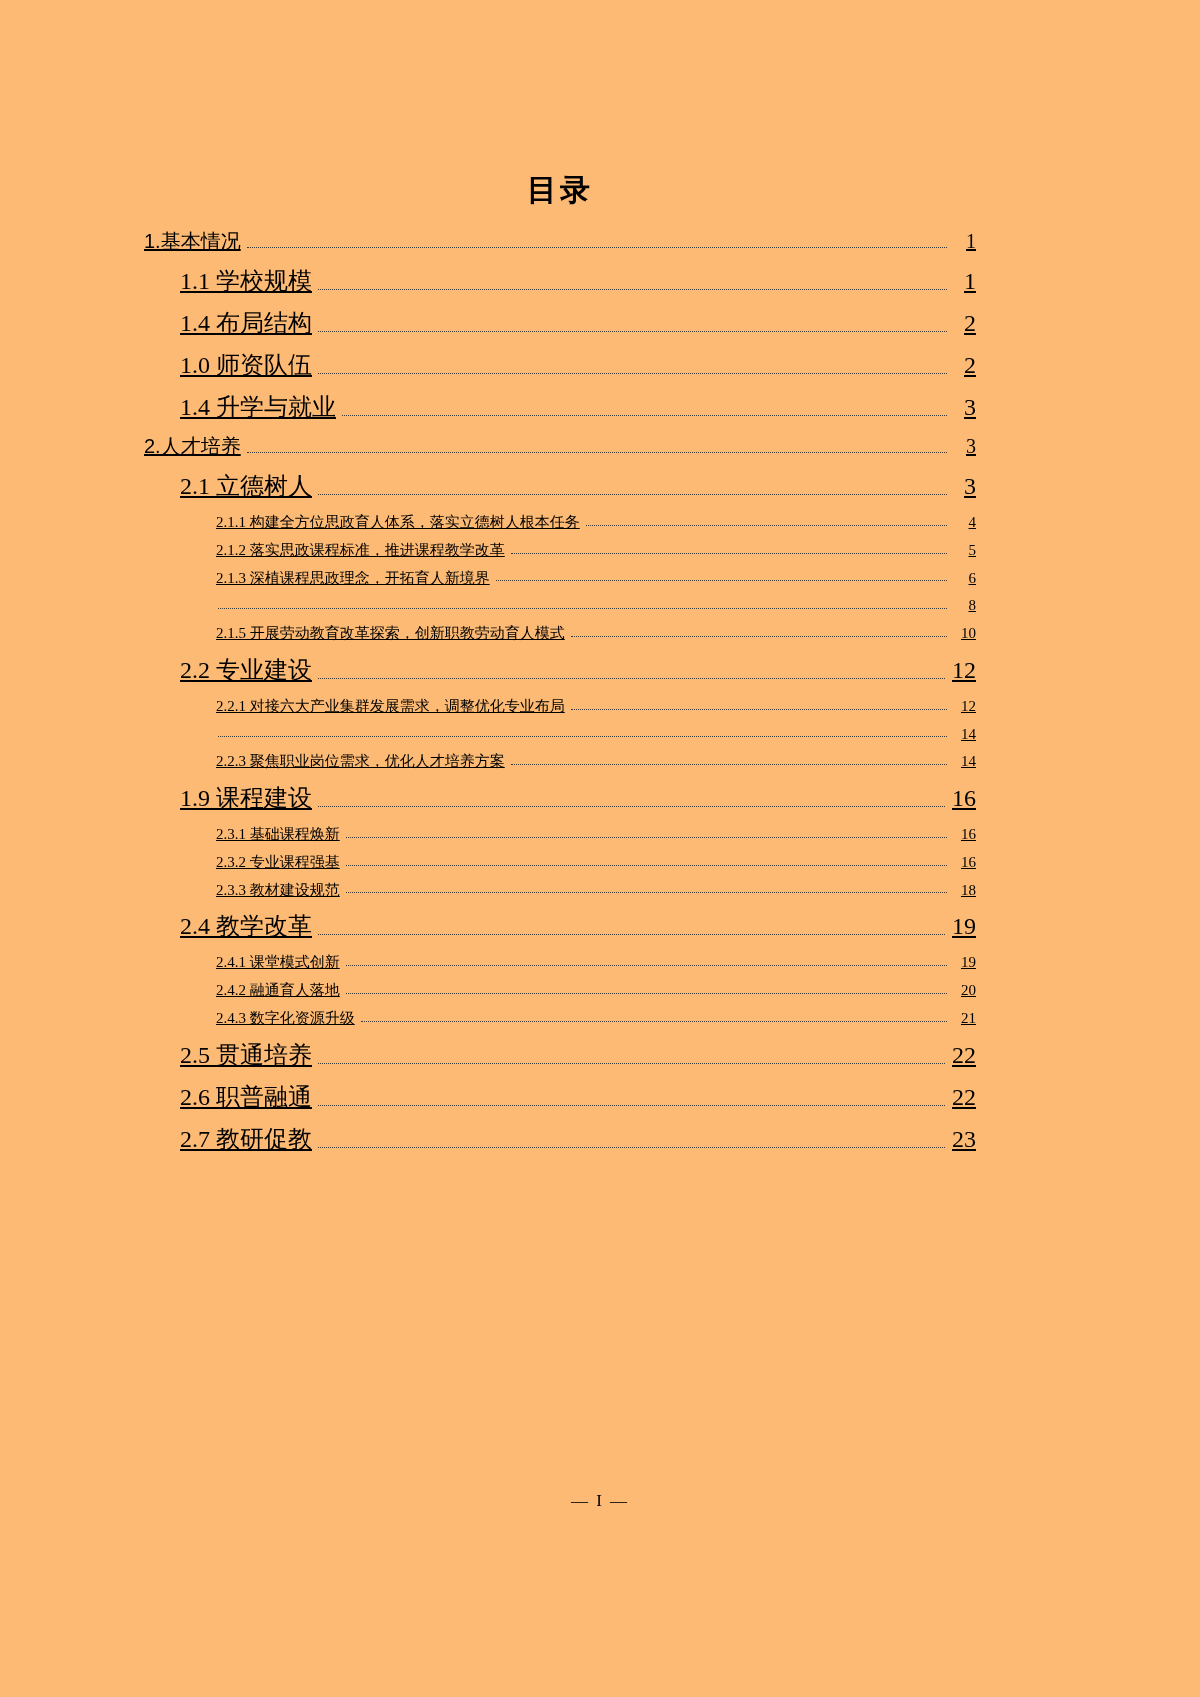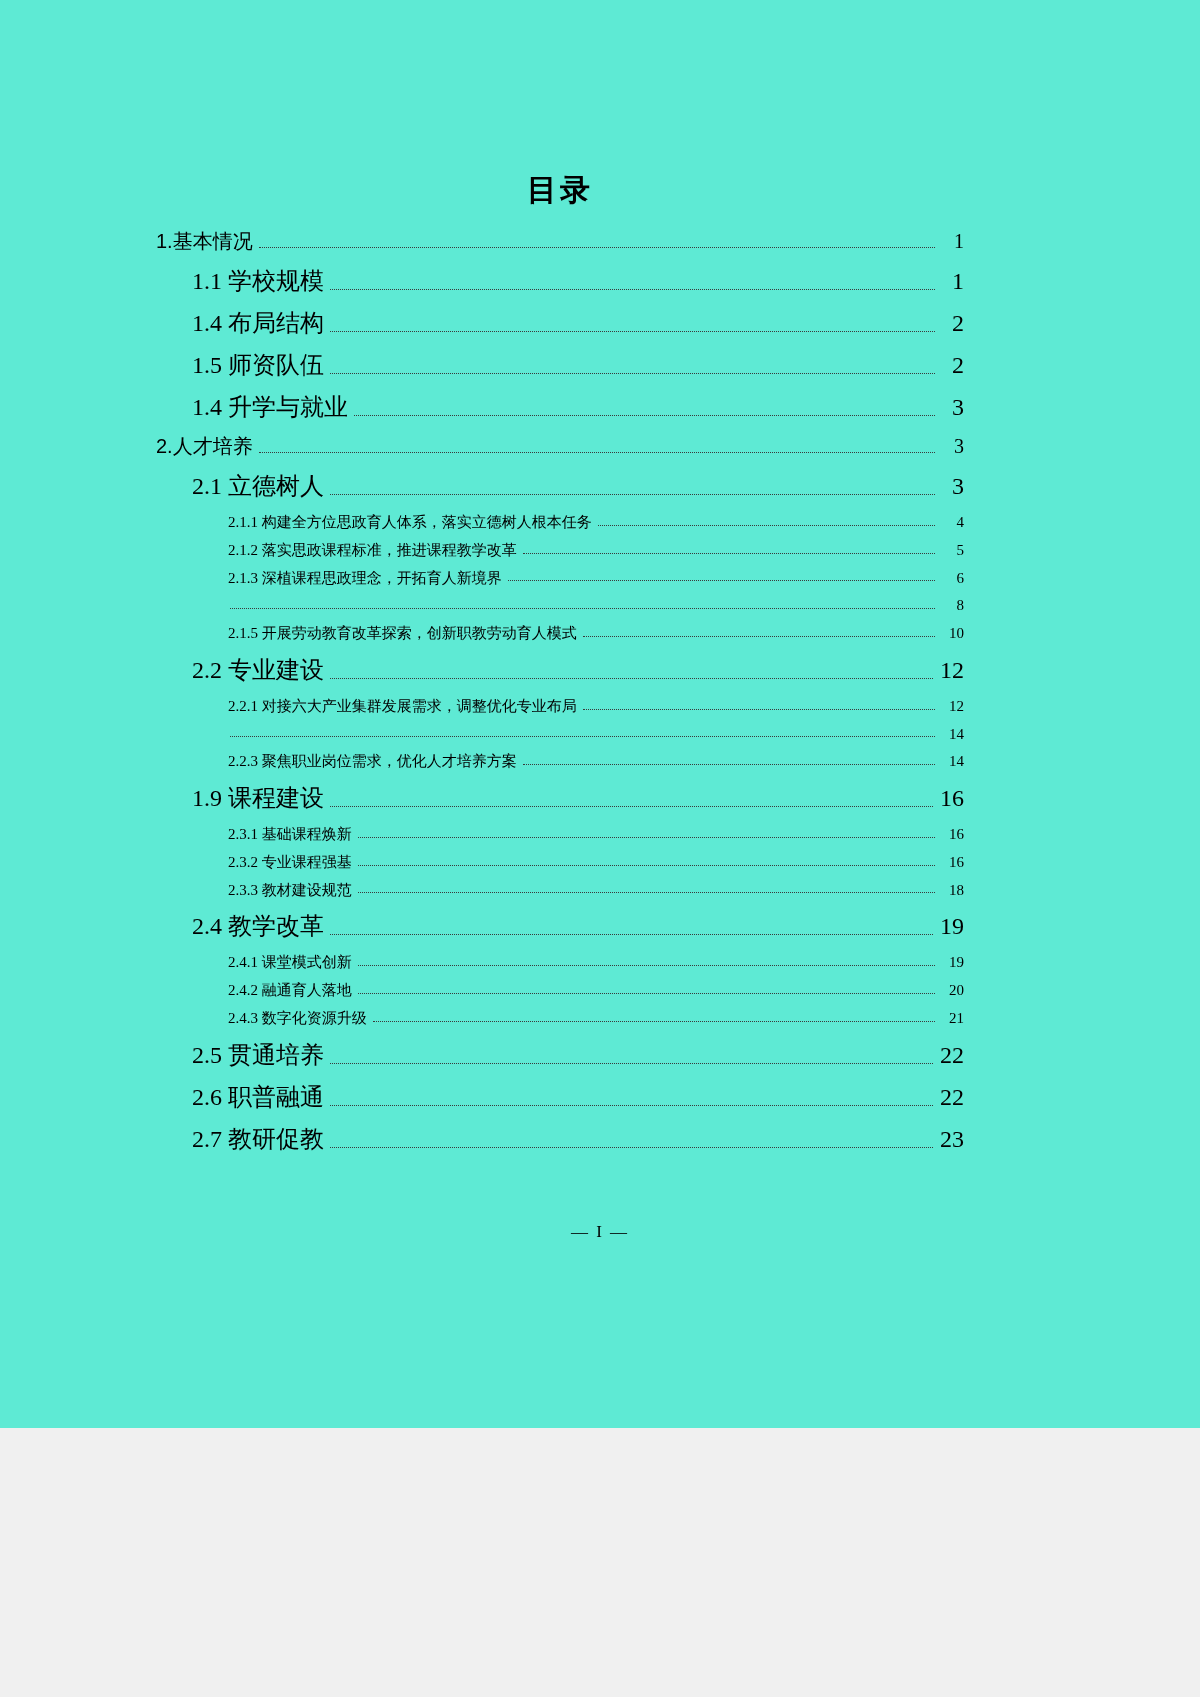--- a/index.html
+++ b/index.html
@@ -3,23 +3,23 @@
 <meta charset="utf-8">
 <style>
   html, body {
     margin: 0;
     padding: 0;
     background: #f0f0f0;
   }
   .page {
     position: relative;
     width: 1200px;
-    height: 1428px;
+    height: 1697px;
     margin: 0 auto;
-    background: #5eead4;
+    background: #fdba74;
     box-sizing: border-box;
     font-family: "Liberation Serif", "DejaVu Serif", serif;
     color: #000000;
     overflow: hidden;
   }
   .content {
     position: absolute;
     left: 140px;
     top: 0;
     width: 840px;
@@ -27,23 +27,24 @@
   .doc-title {
     text-align: center;
     font-family: "Liberation Sans", "DejaVu Sans", sans-serif;
     font-weight: bold;
     font-size: 30px;
     letter-spacing: 3px;
     margin-top: 170px;
     margin-bottom: 18px;
   }
   .toc {
-    margin: 16px;
+    margin: 4px;
     padding: 0;
     list-style: none;
+    text-decoration: underline;
   }
   .toc-entry {
     display: flex;
     align-items: flex-end;
     font-size: 19px;
     line-height: 1.25;
     white-space: nowrap;
   }
   .toc-entry .label {
     flex: 0 0 auto;
@@ -112,21 +113,21 @@
           <span class="label">1.1 学校规模</span>
           <span class="leader"></span>
           <span class="pageno">1</span>
         </li>
         <li class="toc-entry lvl2">
           <span class="label">1.4 布局结构</span>
           <span class="leader"></span>
           <span class="pageno">2</span>
         </li>
         <li class="toc-entry lvl2">
-          <span class="label">1.5 师资队伍</span>
+          <span class="label">1.0 师资队伍</span>
           <span class="leader"></span>
           <span class="pageno">2</span>
         </li>
         <li class="toc-entry lvl2">
           <span class="label">1.4 升学与就业</span>
           <span class="leader"></span>
           <span class="pageno">3</span>
         </li>
         <li class="toc-entry lvl1">
           <span class="label">2.人才培养</span>

